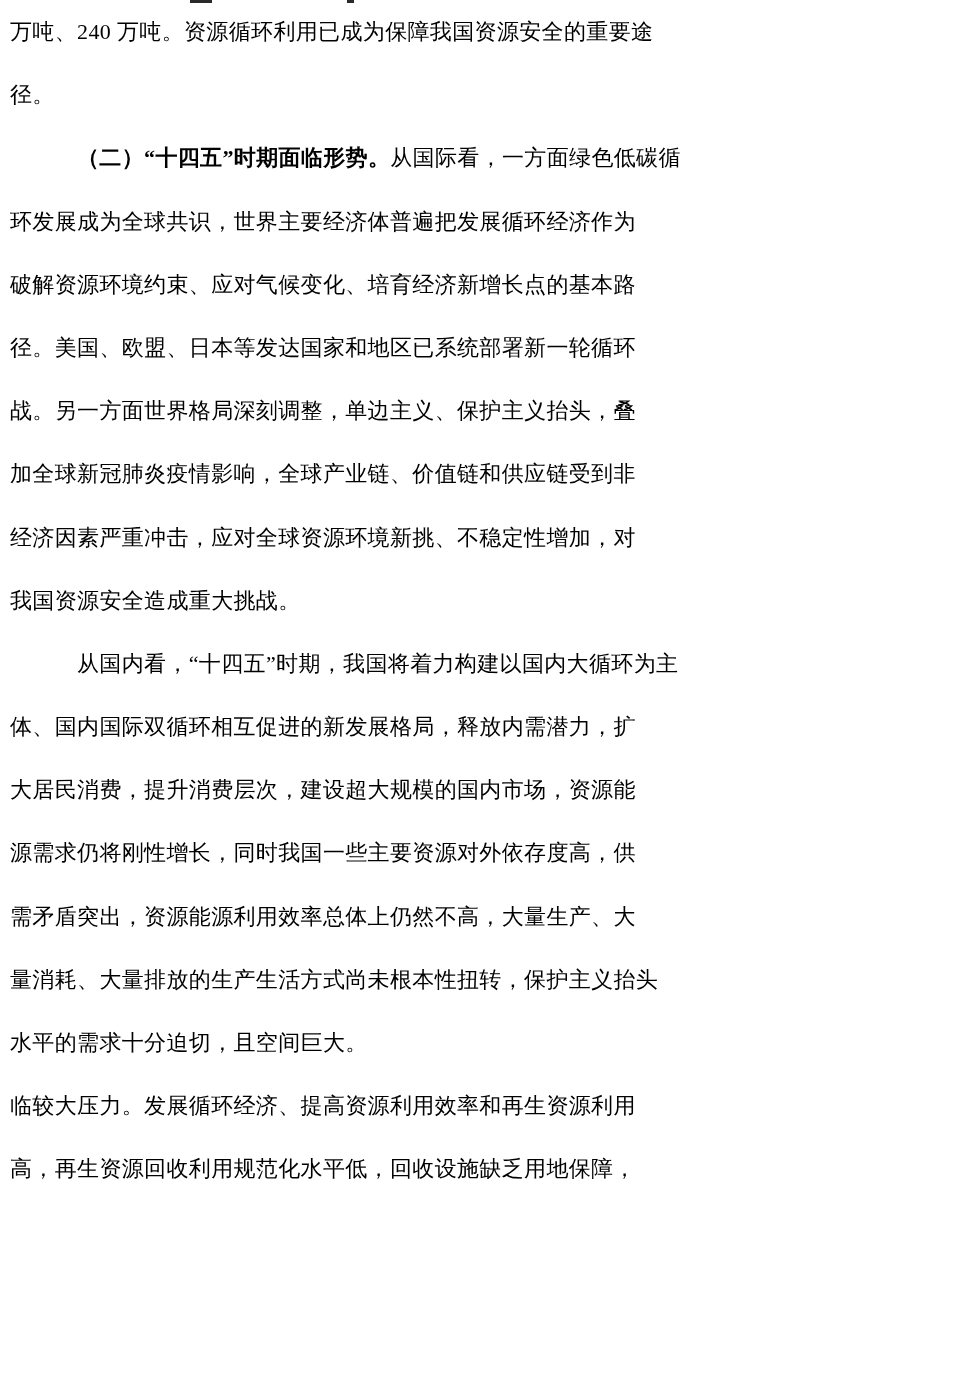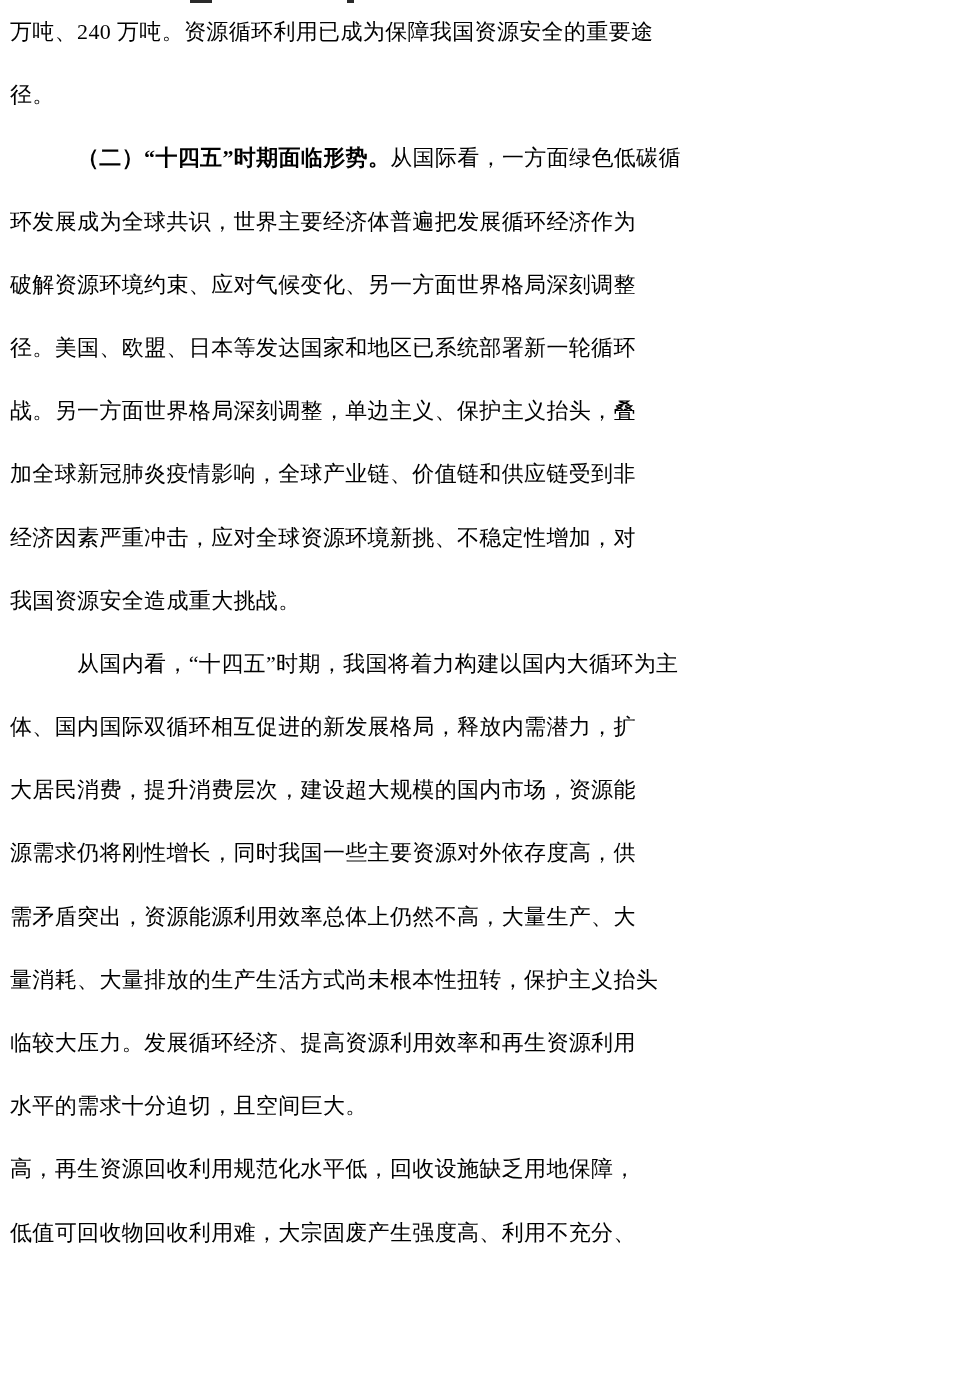--- a/index.html
+++ b/index.html
@@ -49,30 +49,29 @@
 <body>
 
 <div class="page">
   <div class="fragment frag-1"></div>
   <div class="fragment frag-2"></div>
   <div class="body-text">
       <div class="line"><span class="seg-normal">万吨、240 万吨。资源循环利用已成为保障我国资源安全的重要途</span></div>
       <div class="line"><span class="seg-normal">径。</span></div>
       <div class="line indent"><span class="seg-bold">（二）“十四五”时期面临形势。</span><span class="seg-normal">从国际看，一方面绿色低碳循</span></div>
       <div class="line"><span class="seg-normal">环发展成为全球共识，世界主要经济体普遍把发展循环经济作为</span></div>
-      <div class="line"><span class="seg-normal">破解资源环境约束、应对气候变化、另一方面世界格局深刻调整</span></div>
+      <div class="line"><span class="seg-normal">破解资源环境约束、应对气候变化、培育经济新增长点的基本路</span></div>
       <div class="line"><span class="seg-normal">径。美国、欧盟、日本等发达国家和地区已系统部署新一轮循环</span></div>
       <div class="line"><span class="seg-normal">战。另一方面世界格局深刻调整，单边主义、保护主义抬头，叠</span></div>
       <div class="line"><span class="seg-normal">加全球新冠肺炎疫情影响，全球产业链、价值链和供应链受到非</span></div>
       <div class="line"><span class="seg-normal">经济因素严重冲击，应对全球资源环境新挑、不稳定性增加，对</span></div>
       <div class="line"><span class="seg-normal">我国资源安全造成重大挑战。</span></div>
       <div class="line indent"><span class="seg-normal">从国内看，“十四五”时期，我国将着力构建以国内大循环为主</span></div>
       <div class="line"><span class="seg-normal">体、国内国际双循环相互促进的新发展格局，释放内需潜力，扩</span></div>
       <div class="line"><span class="seg-normal">大居民消费，提升消费层次，建设超大规模的国内市场，资源能</span></div>
       <div class="line"><span class="seg-normal">源需求仍将刚性增长，同时我国一些主要资源对外依存度高，供</span></div>
       <div class="line"><span class="seg-normal">需矛盾突出，资源能源利用效率总体上仍然不高，大量生产、大</span></div>
       <div class="line"><span class="seg-normal">量消耗、大量排放的生产生活方式尚未根本性扭转，保护主义抬头</span></div>
+      <div class="line"><span class="seg-normal">水平的需求十分迫切，且空间巨大。</span></div>
       <div class="line"><span class="seg-normal">临较大压力。发展循环经济、提高资源利用效率和再生资源利用</span></div>
-      <div class="line"><span class="seg-normal">水平的需求十分迫切，且空间巨大。</span></div>
       <div class="line"><span class="seg-normal">高，再生资源回收利用规范化水平低，回收设施缺乏用地保障，</span></div>
-      <div class="line"><span class="seg-normal">低值可回收物回收利用难，大宗固废产生强度高、利用不充分、</span></div>
     </div>
 </div>
 
 </body></html>

